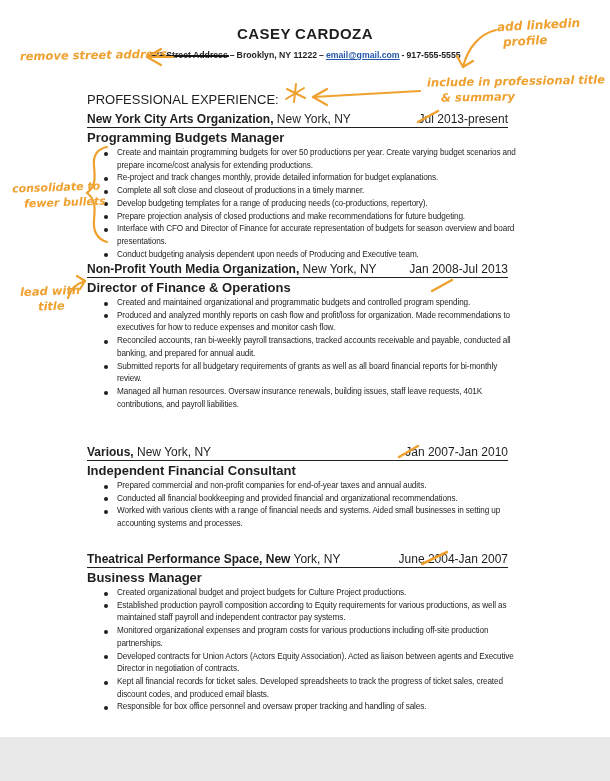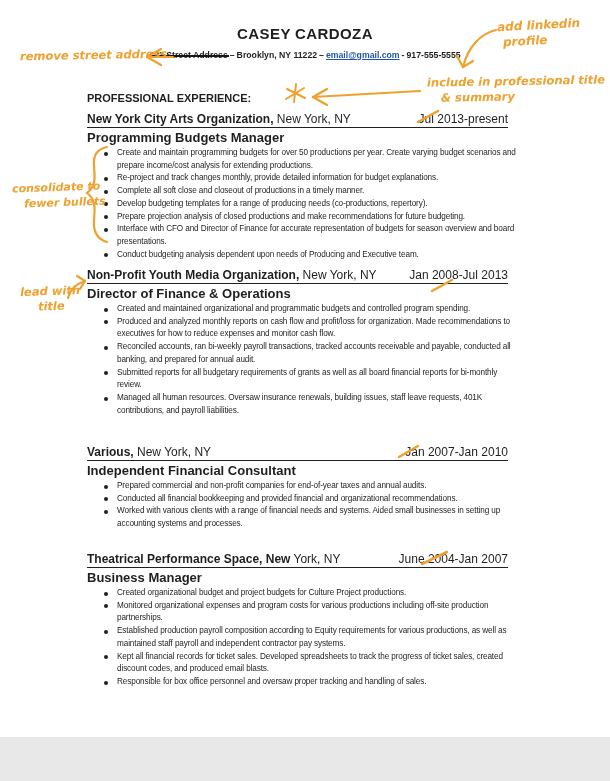--- a/index.html
+++ b/index.html
@@ -19,21 +19,21 @@
   }
   .contact-line .sep { padding:0 2px; }
   .struck { position:relative; display:inline-block; }
   .struck::after {
     content:""; position:absolute; left:-1px; right:-1px; top:45%;
     height:2px; background:#161616;
   }
   .email-link { color:#2456A8; text-decoration:underline; }
   
   .section-heading {
-    position:absolute; left:87px; font-size:11px; font-weight:bold;
+    position:absolute; left:87px; font-size:13px; font-weight:normal;
   }
   .job { position:absolute; left:87px; width:421px; }
   .job-header {
     display:flex; justify-content:space-between; align-items:flex-end;
     font-size:12px; border-bottom:1.5px solid #1f1f1f; padding-bottom:1px;
   }
   .org-bold { font-weight:bold; white-space:pre; }
   .org-rest { white-space:pre; }
   .job-dates { white-space:nowrap; }
   .job-title { font-size:13px; font-weight:bold; margin-top:2px; }
@@ -76,21 +76,21 @@
       <li>Create and maintain programming budgets for over 50 productions per year.  Create varying budget scenarios and prepare income/cost analysis for extending productions.</li>
       <li>Re-project and track changes monthly, provide detailed information for budget explanations.</li>
       <li>Complete all soft close and closeout of productions in a timely manner.</li>
       <li>Develop budgeting templates for a range of producing needs (co-productions, repertory).</li>
       <li>Prepare projection analysis of closed productions and make recommendations for future budgeting.</li>
       <li>Interface with CFO and Director of Finance for accurate representation of budgets for season overview and board presentations.</li>
       <li>Conduct budgeting analysis dependent upon needs of Producing and Executive team.</li>
     </ul>
   </div>
 
-  <div class="job" style="top:268px;">
+  <div class="job" style="top:262px;">
     <div class="job-header">
       <span><span class="org-bold">Non-Profit Youth Media Organization,</span><span class="org-rest"> New York, NY</span></span>
       <span class="job-dates">Jan 2008-Jul 2013</span>
     </div>
     <div class="job-title">Director of Finance &amp; Operations</div>
     <ul class="bullets">
       <li>Created and maintained organizational and programmatic budgets and controlled program spending.</li>
       <li>Produced and analyzed monthly reports on cash flow and profit/loss for organization.  Made recommendations to executives for how to reduce expenses and monitor cash flow.</li>
       <li>Reconciled accounts, ran bi-weekly payroll transactions, tracked accounts receivable and payable, conducted all banking, and prepared for annual audit.</li>
       <li>Submitted reports for all budgetary requirements of grants as well as all board financial reports for bi-monthly review.</li>
@@ -112,22 +112,23 @@
   </div>
 
   <div class="job" style="top:552px;">
     <div class="job-header">
       <span><span class="org-bold">Theatrical Performance Space, New</span><span class="org-rest"> York, NY</span></span>
       <span class="job-dates">June 2004-Jan 2007</span>
     </div>
     <div class="job-title">Business Manager</div>
     <ul class="bullets">
       <li>Created organizational budget and project budgets for Culture Project productions.</li>
+      <li>Established production payroll composition according to Equity requirements for various productions, as well as maintained staff payroll and independent contractor pay systems.</li>
       <li>Monitored organizational expenses and program costs for various productions including off-site production partnerships.</li>
-      <li>Established production payroll composition according to Equity requirements for various productions, as well as maintained staff payroll and independent contractor pay systems.</li>
+      <li>Developed contracts for Union Actors (Actors Equity Association).  Acted as liaison between agents and Executive Director in negotiation of contracts.</li>
       <li>Kept all financial records for ticket sales.  Developed spreadsheets to track the progress of ticket sales, created discount codes, and produced email blasts.</li>
       <li>Responsible for box office personnel and oversaw proper tracking and handling of sales.</li>
     </ul>
   </div>
 
   <div class="anno" style="left:20px; top:48px; font-size:11.5px; transform:rotate(-1deg);">remove street address</div>
   <div class="anno" style="left:497px; top:18px; font-size:12px; transform:rotate(-3deg);">add linkedin</div>
   <div class="anno" style="left:503px; top:34px; font-size:12px; transform:rotate(-3deg);">profile</div>
   <div class="anno" style="left:427px; top:74px; font-size:11.5px; transform:rotate(-1deg);">include in professional title</div>
   <div class="anno" style="left:441px; top:90px; font-size:11.5px; transform:rotate(-1deg);">&amp; summary</div>

